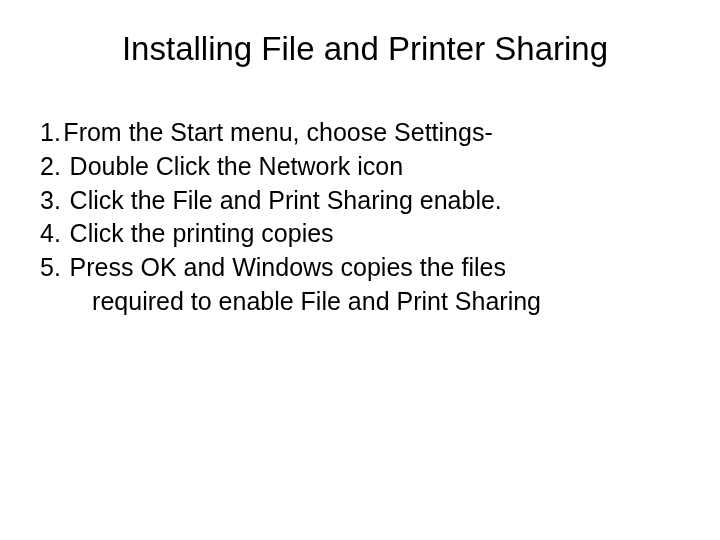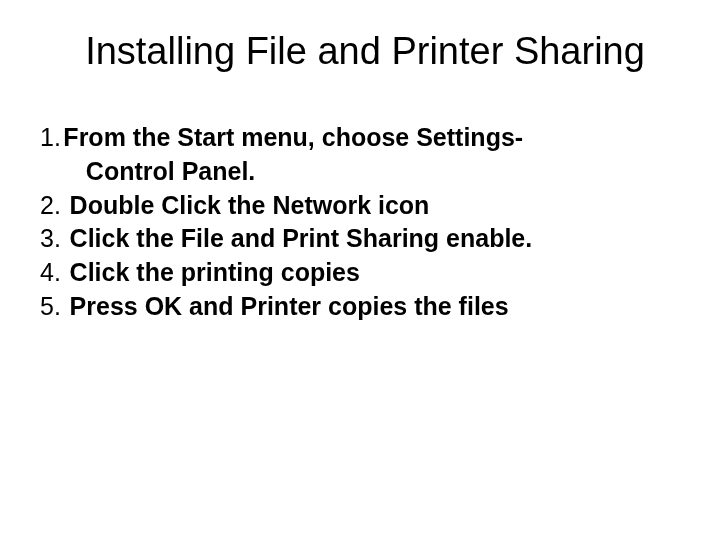--- a/index.html
+++ b/index.html
@@ -5,21 +5,21 @@
     * { margin: 0; padding: 0; box-sizing: border-box; }
     body {
       width: 720px;
       height: 540px;
       background: #ffffff;
       font-family: Arial, Helvetica, sans-serif;
       color: #000000;
       padding: 30px 40px 40px 40px;
     }
     .title {
-      font-size: 38px;
+      font-size: 33px;
       font-weight: normal;
       text-align: center;
       margin-bottom: 48px;
       margin-left: 20px;
       margin-right: 10px;
     }
     .steps {
       font-size: 25px;
       line-height: 1.35;
       padding-left: 0;
@@ -27,40 +27,38 @@
     .step {
       display: flex;
       align-items: flex-start;
     }
     .step-num {
       flex-shrink: 0;
       white-space: nowrap;
     }
     .step-text {
       flex: 1;
-      font-weight: bold;
     }
     .step-1 .step-num { margin-right: 0.1em; }
     .step-1 .step-text { padding-left: 0; }
     .step-1 .line2 { display: block; padding-left: 0.9em; }
     .step-other .step-num { margin-right: 0.35em; }
     .step-5 .line2 { display: block; padding-left: 0.9em; }
   </style>
 </head>
 <body>
 
 <h1 class="title">Installing File and Printer Sharing</h1>
 
 <div class="steps">
 
   <div class="step step-1">
     <span class="step-num">1.</span>
     <span class="step-text">
       <span>From the Start menu, choose Settings-</span>
-      <span class="line2">Control Panel.</span>
     </span>
   </div>
 
   <div class="step step-other">
     <span class="step-num">2.</span>
     <span class="step-text">Double Click the Network icon</span>
   </div>
 
   <div class="step step-other">
     <span class="step-num">3.</span>
@@ -68,17 +66,18 @@
   </div>
 
   <div class="step step-other">
     <span class="step-num">4.</span>
     <span class="step-text">Click the printing copies</span>
   </div>
 
   <div class="step step-other step-5">
     <span class="step-num">5.</span>
     <span class="step-text">
-      <span>Press OK and Printer copies the files</span>
+      <span>Press OK and Windows copies the files</span>
+      <span class="line2">required to enable File and Print Sharing</span>
     </span>
   </div>
 
 </div>
 
 </body></html>

